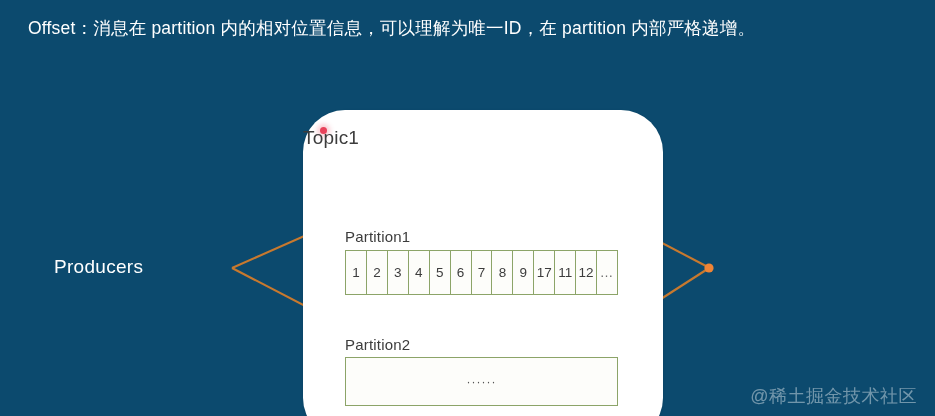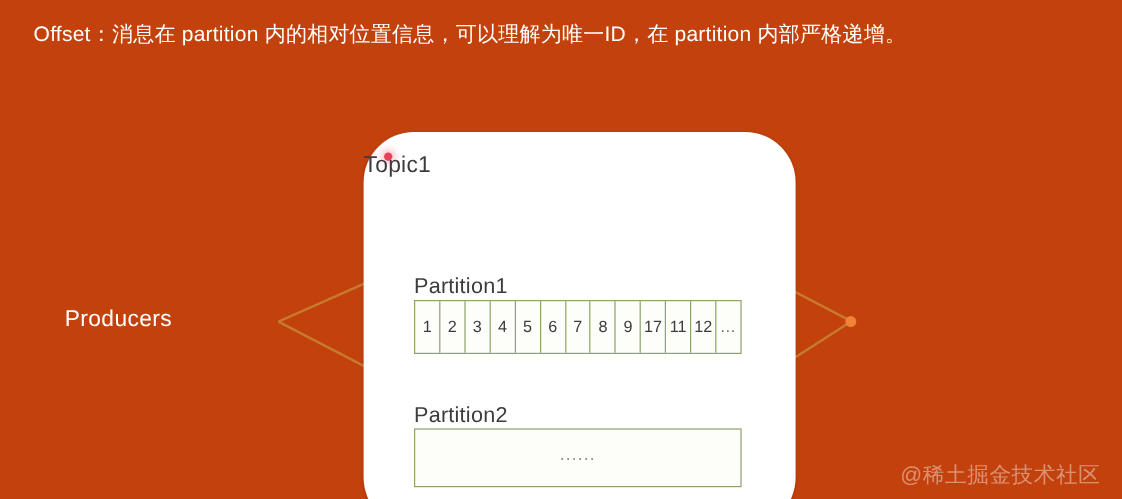--- a/index.html
+++ b/index.html
@@ -8,21 +8,21 @@
     background: #ffffff;
   }
   body {
     font-family: "Liberation Sans", "DejaVu Sans", sans-serif;
   }
   #stage {
     position: relative;
     width: 935px;
     height: 416px;
     overflow: hidden;
-    background: #c2410c;
+    background: #0c4a6e;
   }
 
   
   .caption {
     position: absolute;
     left: 28px;
     top: 13px;
     width: 890px;
     height: 30px;
     line-height: 30px;
@@ -71,21 +71,21 @@
     top: 17px;
     width: 360px;
     font-size: 19px;
     color: #3c3c3c;
     letter-spacing: 0.2px;
   }
 
   
   .partition-label {
     position: absolute;
-    font-size: 18px;
+    font-size: 15px;
     color: #3c3c3c;
     letter-spacing: 0.2px;
   }
 
   .p1-label { left: 42px; top: 118px; }
   .p2-label { left: 42px; top: 226px; }
 
   .partition-box {
     position: absolute;
     left: 42px;

